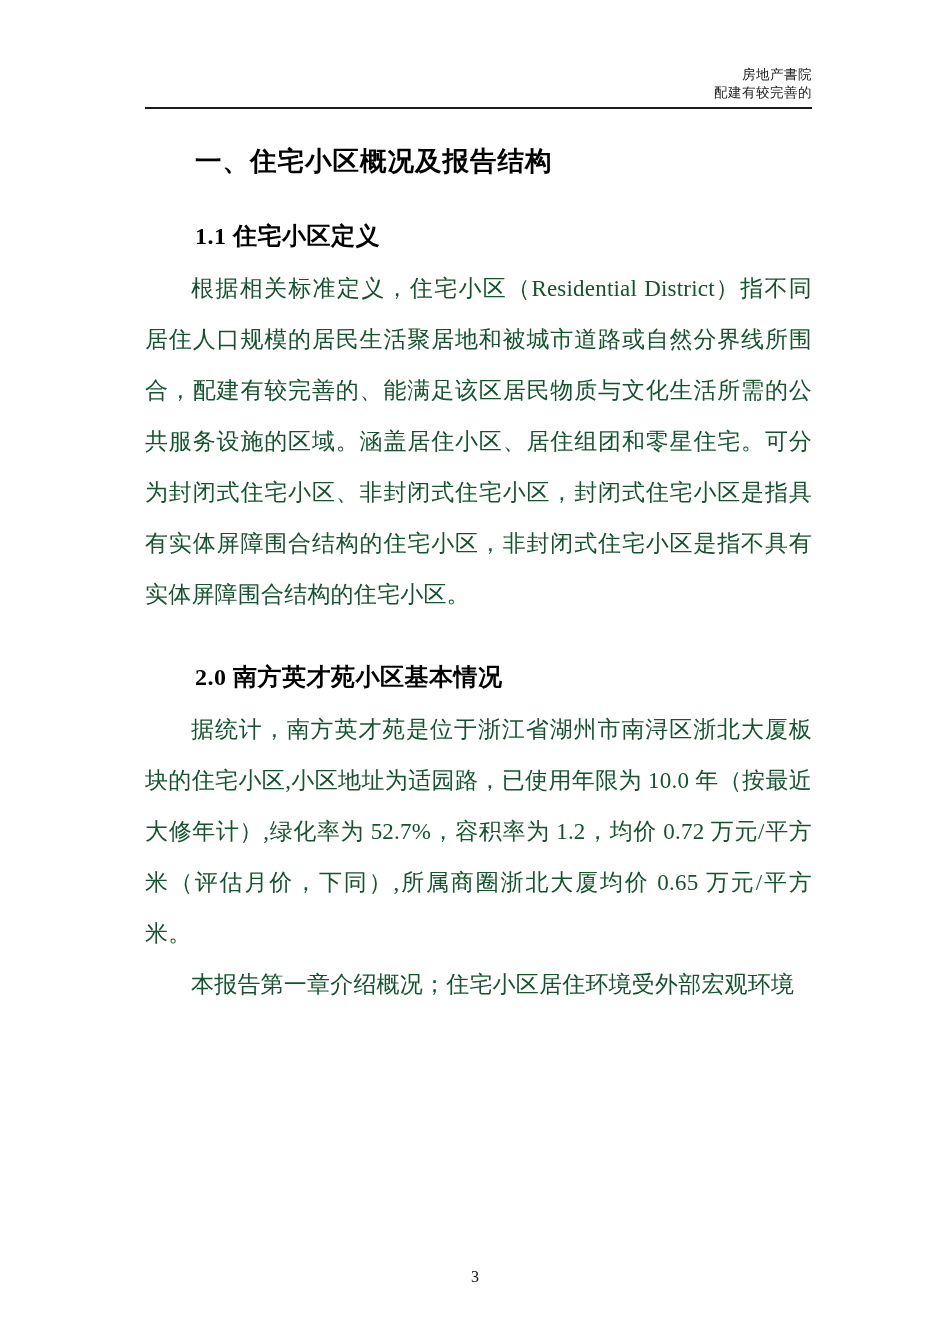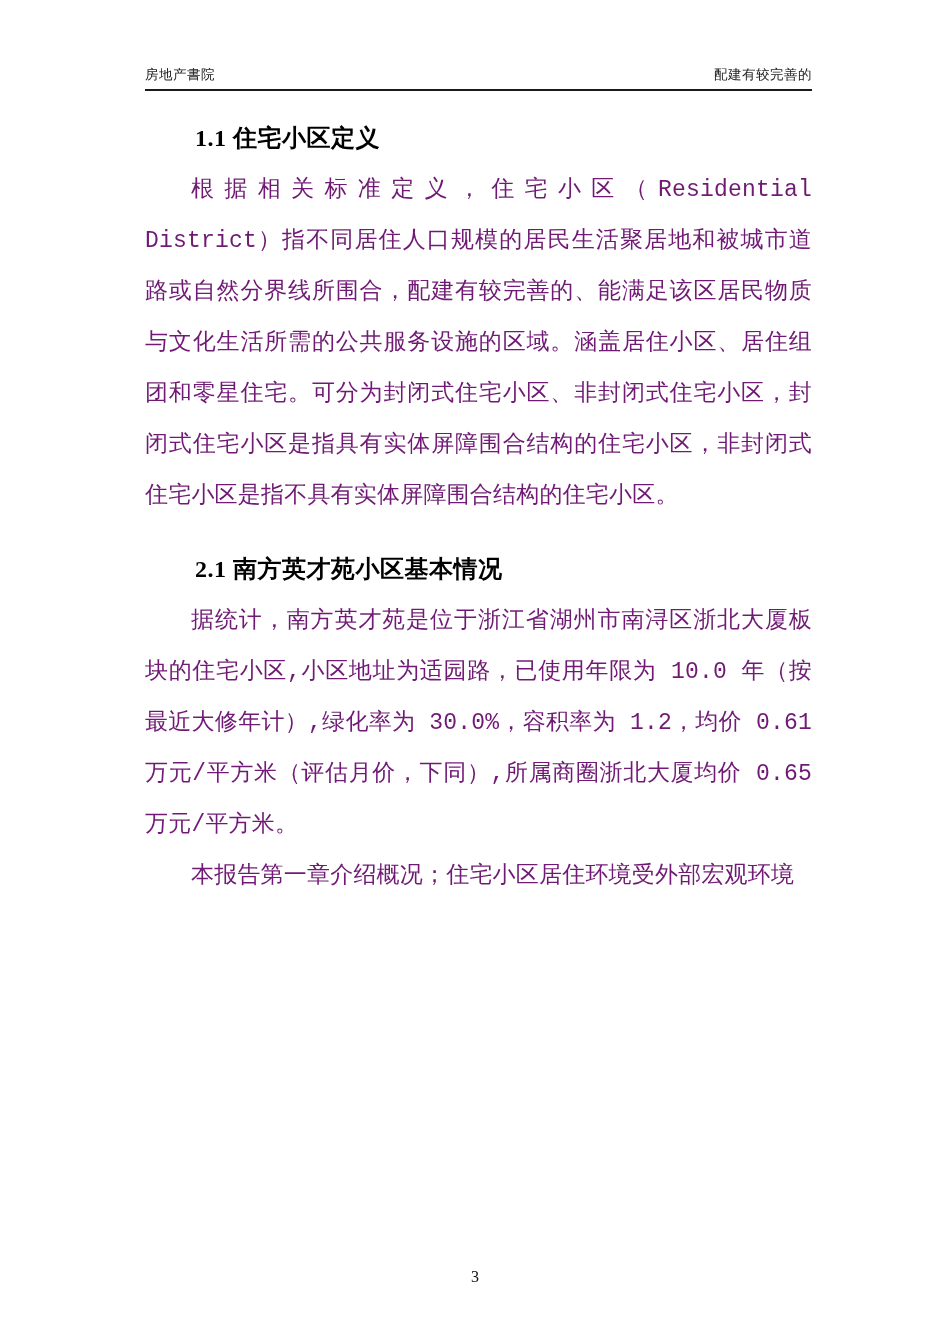--- a/index.html
+++ b/index.html
@@ -21,48 +21,48 @@
   .header {
     display: flex;
     justify-content: space-between;
     align-items: flex-end;
     padding-top: 66px;
     padding-bottom: 5px;
     border-bottom: 2px solid #1a1a1a;
     font-size: 13.5px;
     letter-spacing: 0.5px;
     color: #222222;
+    flex-direction: column;
   }
   .doc-title {
     margin-top: 34px;
     padding-left: 50px;
     font-size: 26.5px;
     font-weight: 700;
     letter-spacing: 1px;
     color: #000000;
     line-height: 36px;
   }
   .section-heading {
-    margin-top: 31px;
+    margin-top: 41px;
     padding-left: 50px;
     font-size: 24px;
     font-weight: 700;
     letter-spacing: 0.5px;
     color: #000000;
     line-height: 32px;
   }
   .para {
     margin-top: 11px;
     font-size: 23px;
     line-height: 51px;
     text-align: justify;
     text-indent: 2em;
-    color: #701a75;
+    color: #14532d;
     letter-spacing: 0.2px;
-    font-family: Liberation Mono, monospace;
   }
   .para.cont {
     margin-top: 0;
   }
   .footer {
     position: absolute;
     left: 0;
     right: 0;
     bottom: 58px;
     text-align: center;
@@ -74,26 +74,27 @@
 <body>
 
 <div class="page">
   <div class="margins">
 
     <div class="header">
       <span class="header-left">房地产書院</span>
       <span class="header-right">配建有较完善的</span>
     </div>
 
+    <h1 class="doc-title">一、住宅小区概况及报告结构</h1>
 
     <h2 class="section-heading">1.1 住宅小区定义</h2>
     <p class="para">根据相关标准定义，住宅小区（Residential District）指不同居住人口规模的居民生活聚居地和被城市道路或自然分界线所围合，配建有较完善的、能满足该区居民物质与文化生活所需的公共服务设施的区域。涵盖居住小区、居住组团和零星住宅。可分为封闭式住宅小区、非封闭式住宅小区，封闭式住宅小区是指具有实体屏障围合结构的住宅小区，非封闭式住宅小区是指不具有实体屏障围合结构的住宅小区。</p>
 
-    <h2 class="section-heading">2.1 南方英才苑小区基本情况</h2>
-    <p class="para">据统计，南方英才苑是位于浙江省湖州市南浔区浙北大厦板块的住宅小区,小区地址为适园路，已使用年限为 10.0 年（按最近大修年计）,绿化率为 30.0%，容积率为 1.2，均价 0.61 万元/平方米（评估月价，下同）,所属商圈浙北大厦均价 0.65 万元/平方米。</p>
+    <h2 class="section-heading">2.0 南方英才苑小区基本情况</h2>
+    <p class="para">据统计，南方英才苑是位于浙江省湖州市南浔区浙北大厦板块的住宅小区,小区地址为适园路，已使用年限为 10.0 年（按最近大修年计）,绿化率为 52.7%，容积率为 1.2，均价 0.72 万元/平方米（评估月价，下同）,所属商圈浙北大厦均价 0.65 万元/平方米。</p>
 
     <p class="para cont">本报告第一章介绍概况；住宅小区居住环境受外部宏观环境</p>
 
   </div>
 
   <div class="footer">
     <span>3</span>
   </div>
 </div>
 

